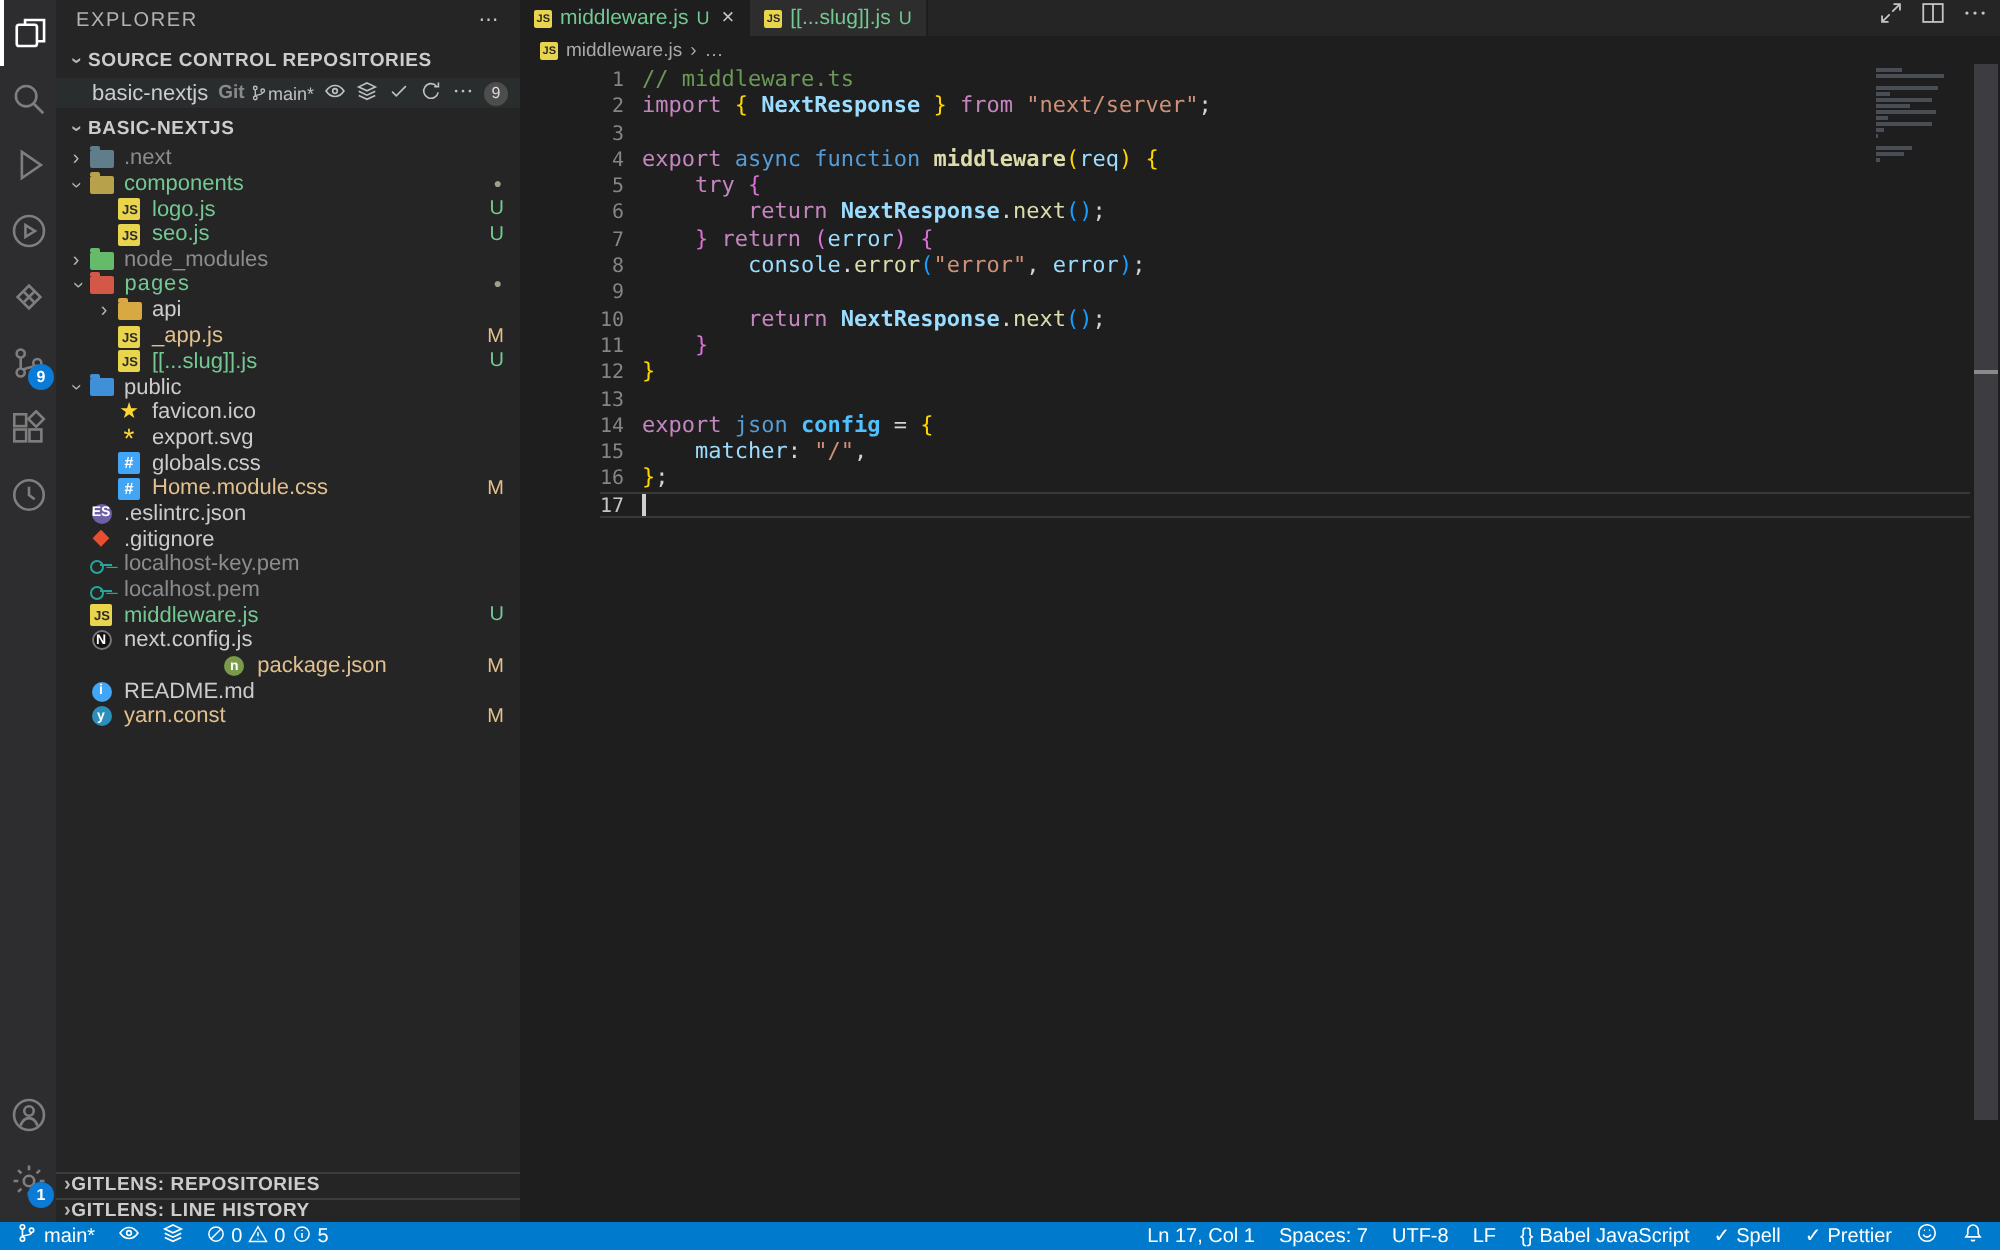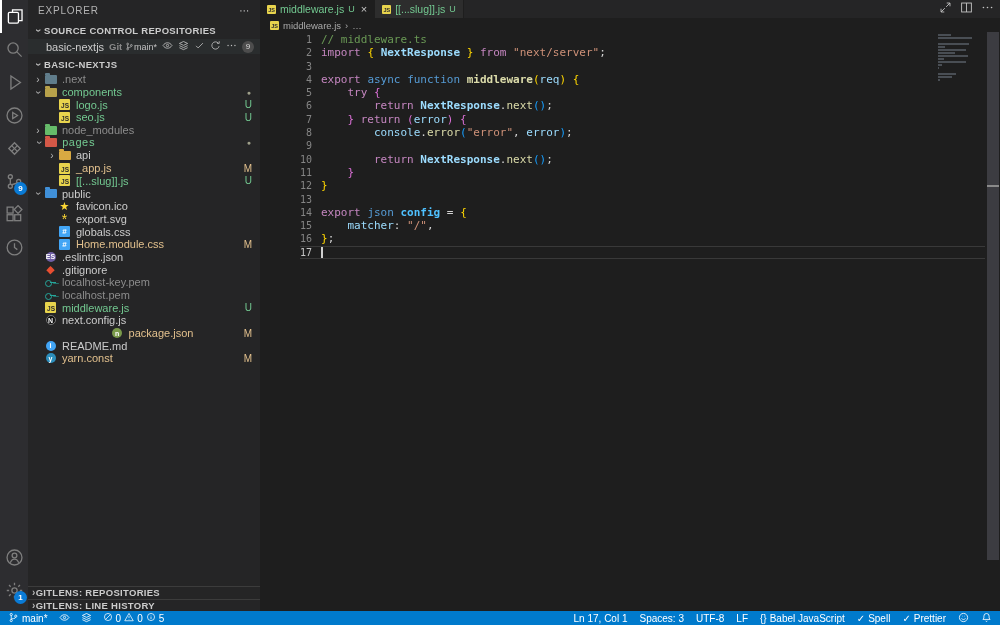--- a/index.html
+++ b/index.html
@@ -545,21 +545,21 @@
             <circle cx="8" cy="8" r="5.7"></circle>
             <path d="M8 7.2v4M8 4.8v.7"></path>
           </svg></span>
       <span>5</span>
     </div>
     <div class="st-right" id="st-right">
         <div class="st-item">
           <span>Ln 17, Col 1</span>
         </div>
         <div class="st-item">
-          <span>Spaces: 3</span>
+          <span>Spaces: 7</span>
         </div>
         <div class="st-item">
           <span>UTF-8</span>
         </div>
         <div class="st-item">
           <span>LF</span>
         </div>
         <div class="st-item">
           <span>{}</span>
           <span>Babel JavaScript</span>

